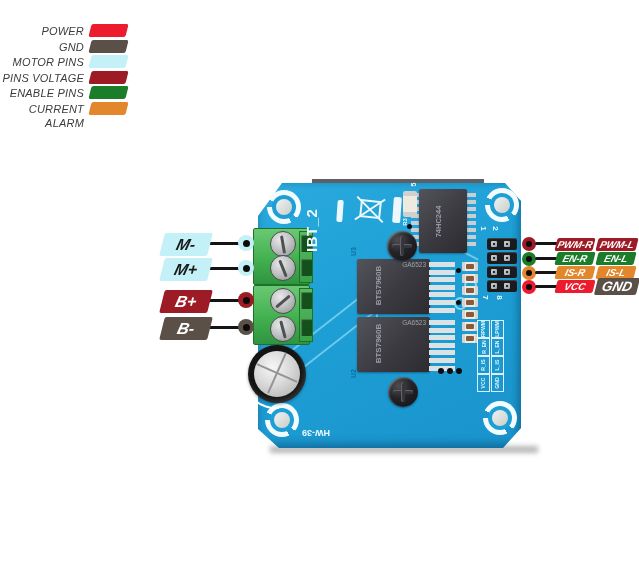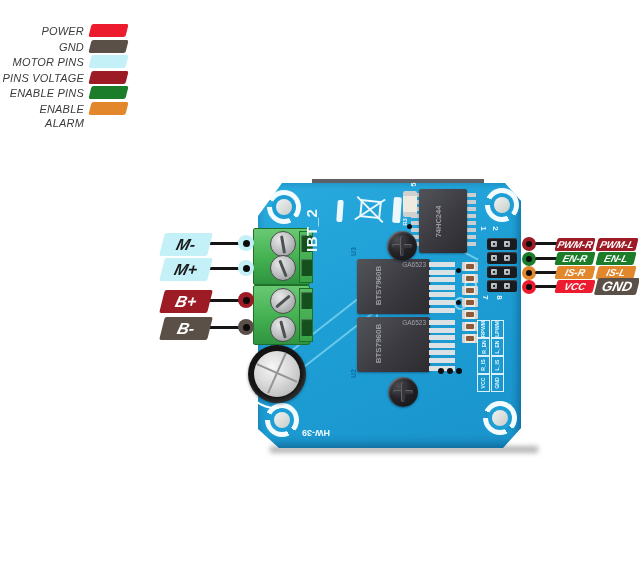--- a/index.html
+++ b/index.html
@@ -100,21 +100,21 @@
       </div>
     <div class="abs" style="left:0;top:71px;">
       <span class="lg-label">PINS VOLTAGE</span>
       <span class="lg-swatch c-mvolt"></span>
       </div>
     <div class="abs" style="left:0;top:86px;">
       <span class="lg-label">ENABLE PINS</span>
       <span class="lg-swatch c-en"></span>
       </div>
     <div class="abs" style="left:0;top:102px;">
-      <span class="lg-label">ENABLE ALARM</span>
+      <span class="lg-label">CURRENT ALARM</span>
       <span class="lg-swatch c-alarm"></span>
       </div>
   </div>
 
   <div class="abs" style="left:312px;top:179px;width:172px;height:5px;background:#5d6166;"></div>
   <div class="abs" style="left:270px;top:446px;width:268px;height:7px;background:#ababab;filter:blur(2.5px);opacity:.85;"></div>
 
   <div id="board">
     <div class="trace" style="left:14px;top:182px;width:125px;transform:rotate(-38deg);"></div>
     <div class="trace" style="left:28px;top:197px;width:142px;transform:rotate(-38deg);"></div>

